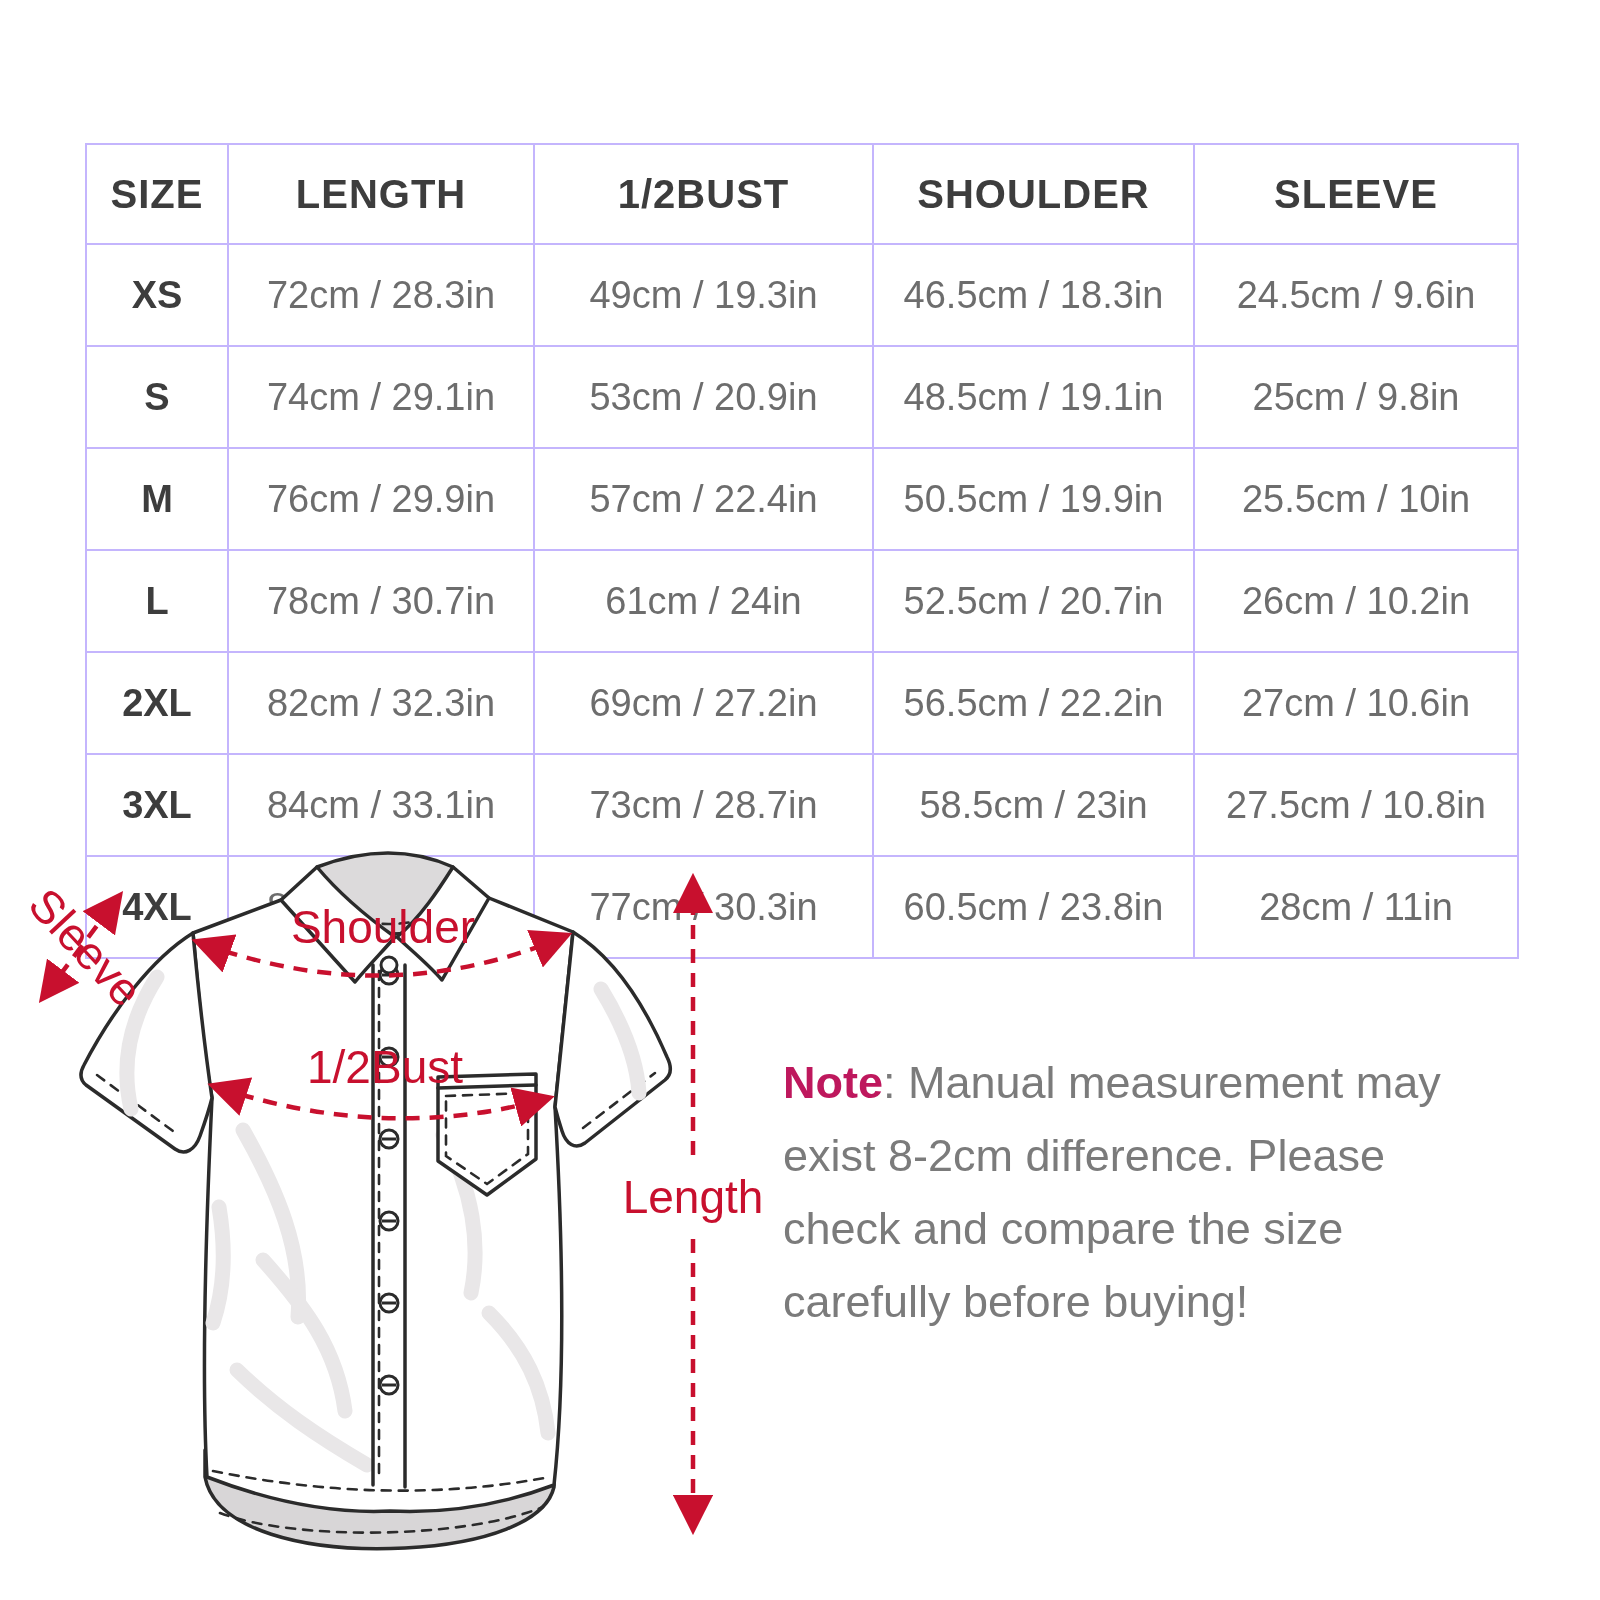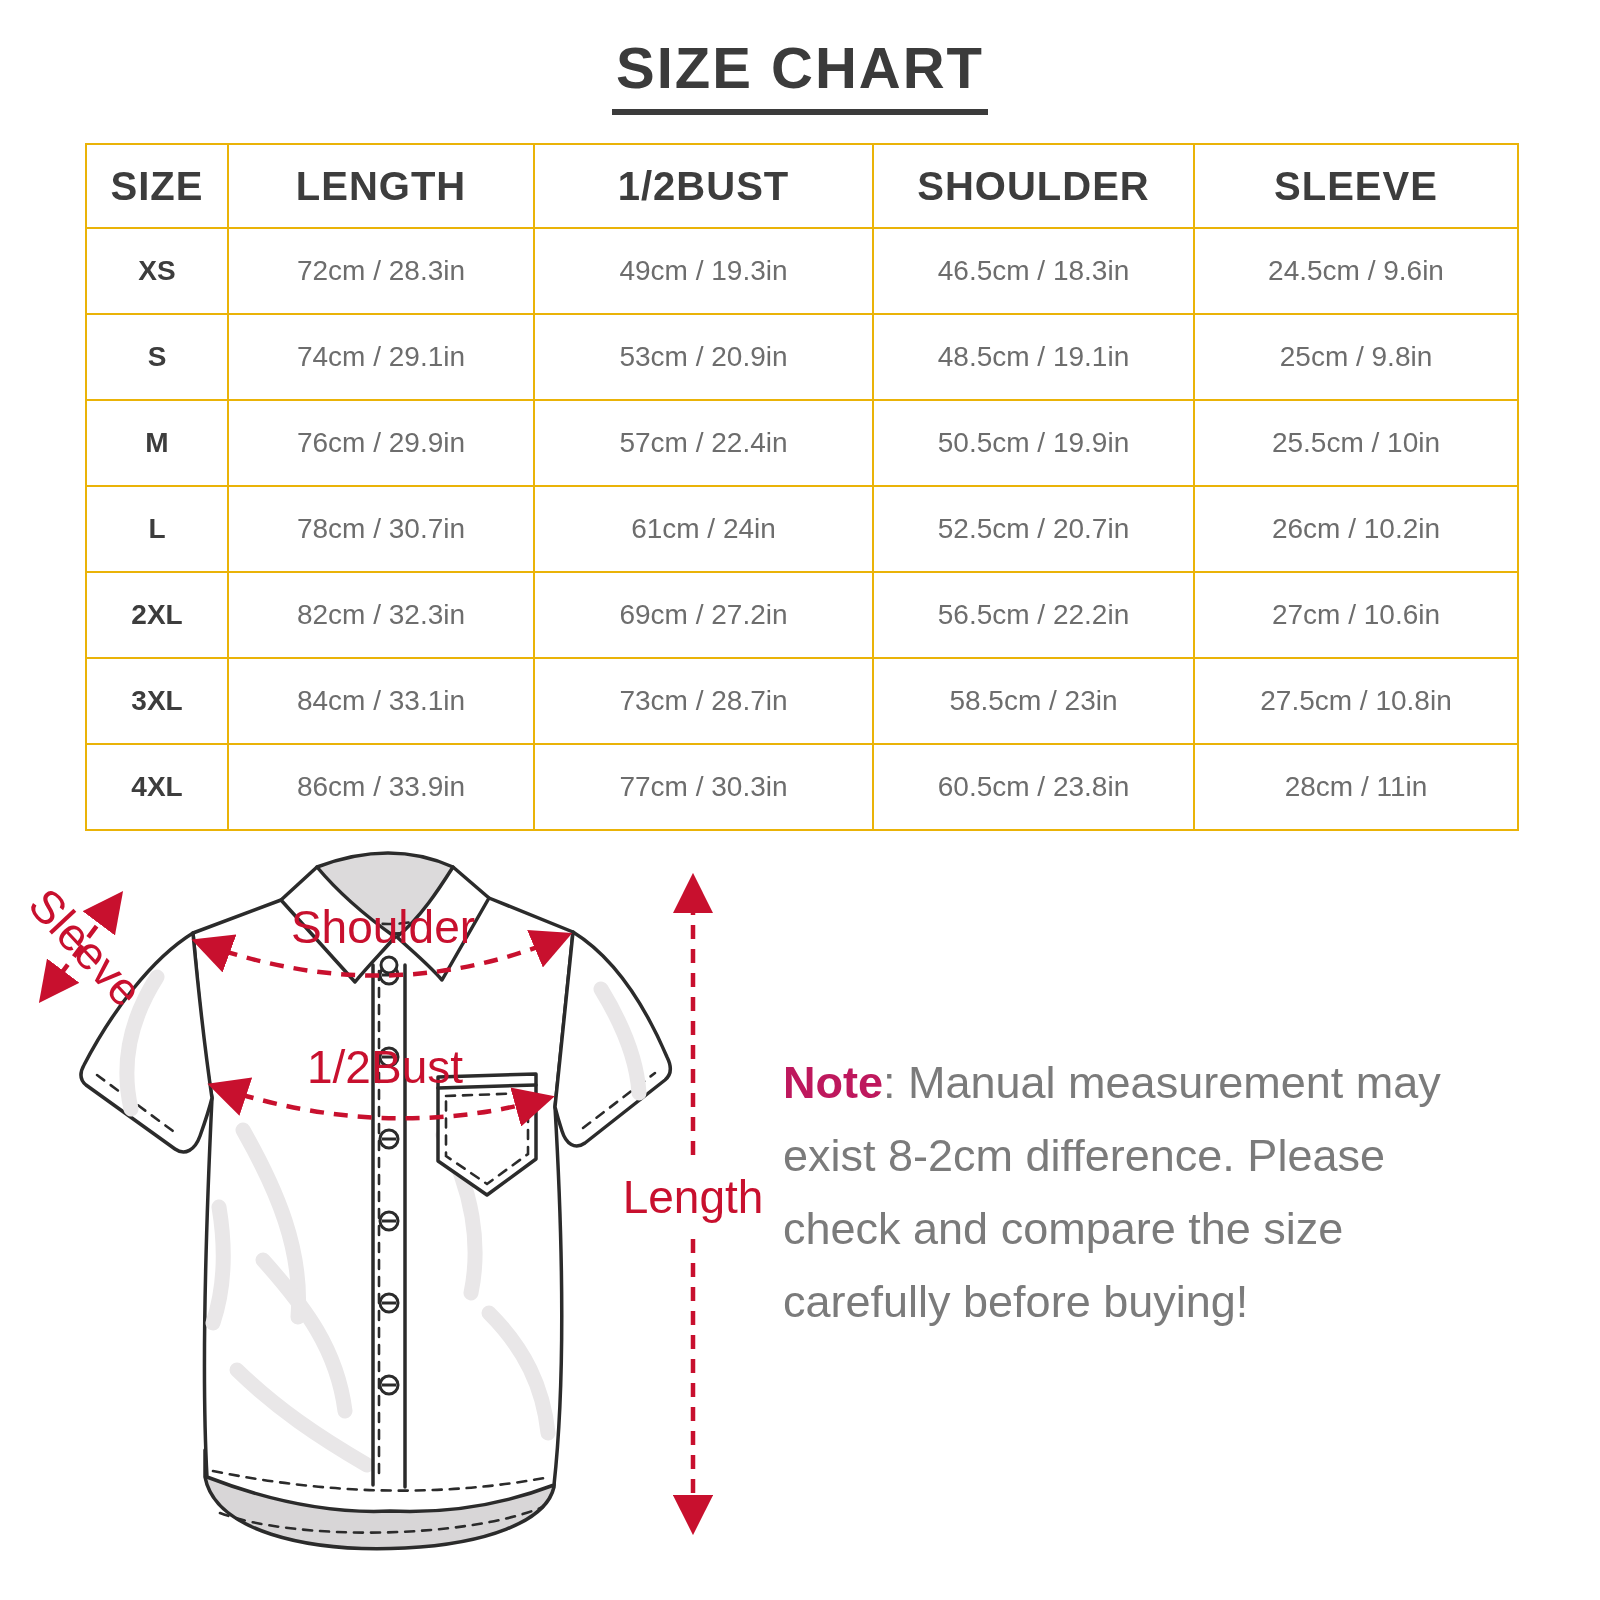--- a/index.html
+++ b/index.html
@@ -10,45 +10,44 @@
   .title{
     position:absolute;top:34px;left:50%;transform:translateX(-50%);
     font-size:58px;font-weight:bold;color:#3b3b3b;letter-spacing:2px;
     border-bottom:6px solid #3b3b3b;padding:0 4px 8px 4px;white-space:nowrap;
   }
   table.size-table{
     position:absolute;left:85px;top:143px;width:1432px;
     border-collapse:collapse;table-layout:fixed;
   }
   .size-table th,.size-table td{
-    border:2px solid #eab308;text-align:center;vertical-align:middle;
-    padding:8px;overflow:hidden;white-space:nowrap;
+    border:2px solid #c4b5fd;text-align:center;vertical-align:middle;
+    padding:16px;overflow:hidden;white-space:nowrap;
   }
   .size-table th{height:66px;font-size:40px;font-weight:bold;color:#3d3d3d;letter-spacing:1px;}
-  .size-table td{height:68px;font-size:28px;color:#6d6d6d;border-radius:27px;}
+  .size-table td{height:68px;font-size:38px;color:#6d6d6d;border-radius:27px;}
   .size-table td.size-cell{font-weight:bold;color:#3d3d3d;}
   .diagram{position:absolute;left:5px;top:825px;}
   .shirt-line{fill:none;stroke:#2b2b2b;stroke-width:3.5;stroke-linejoin:round;stroke-linecap:round;}
   .shirt-fill{fill:#ffffff;stroke:#2b2b2b;stroke-width:3.5;stroke-linejoin:round;}
   .stitch{fill:none;stroke:#2b2b2b;stroke-width:2.6;stroke-dasharray:9 8;stroke-linecap:round;}
   .wrinkle{fill:none;stroke:#e9e7e8;stroke-width:15;stroke-linecap:round;}
   .meas{fill:none;stroke:#c8102e;stroke-width:4.5;stroke-dasharray:14 10;stroke-linecap:butt;}
   .meas-label{fill:#c8102e;font-family:"Liberation Sans",sans-serif;font-size:46px;}
   .note{
     position:absolute;left:783px;top:1046px;width:700px;
     font-size:45px;line-height:73px;color:#7b7b7b;
   }
   .note b{color:#be185d;}
 </style>
 </head>
 <body>
 
 <div id="stage">
 
-  <div class="title">SIZE CHART</div>
 
   <table class="size-table">
     <colgroup>
       <col style="width:142px">
         <col style="width:306px">
         <col style="width:339px">
         <col style="width:321px">
         <col style="width:324px">
     </colgroup>
     <thead>

